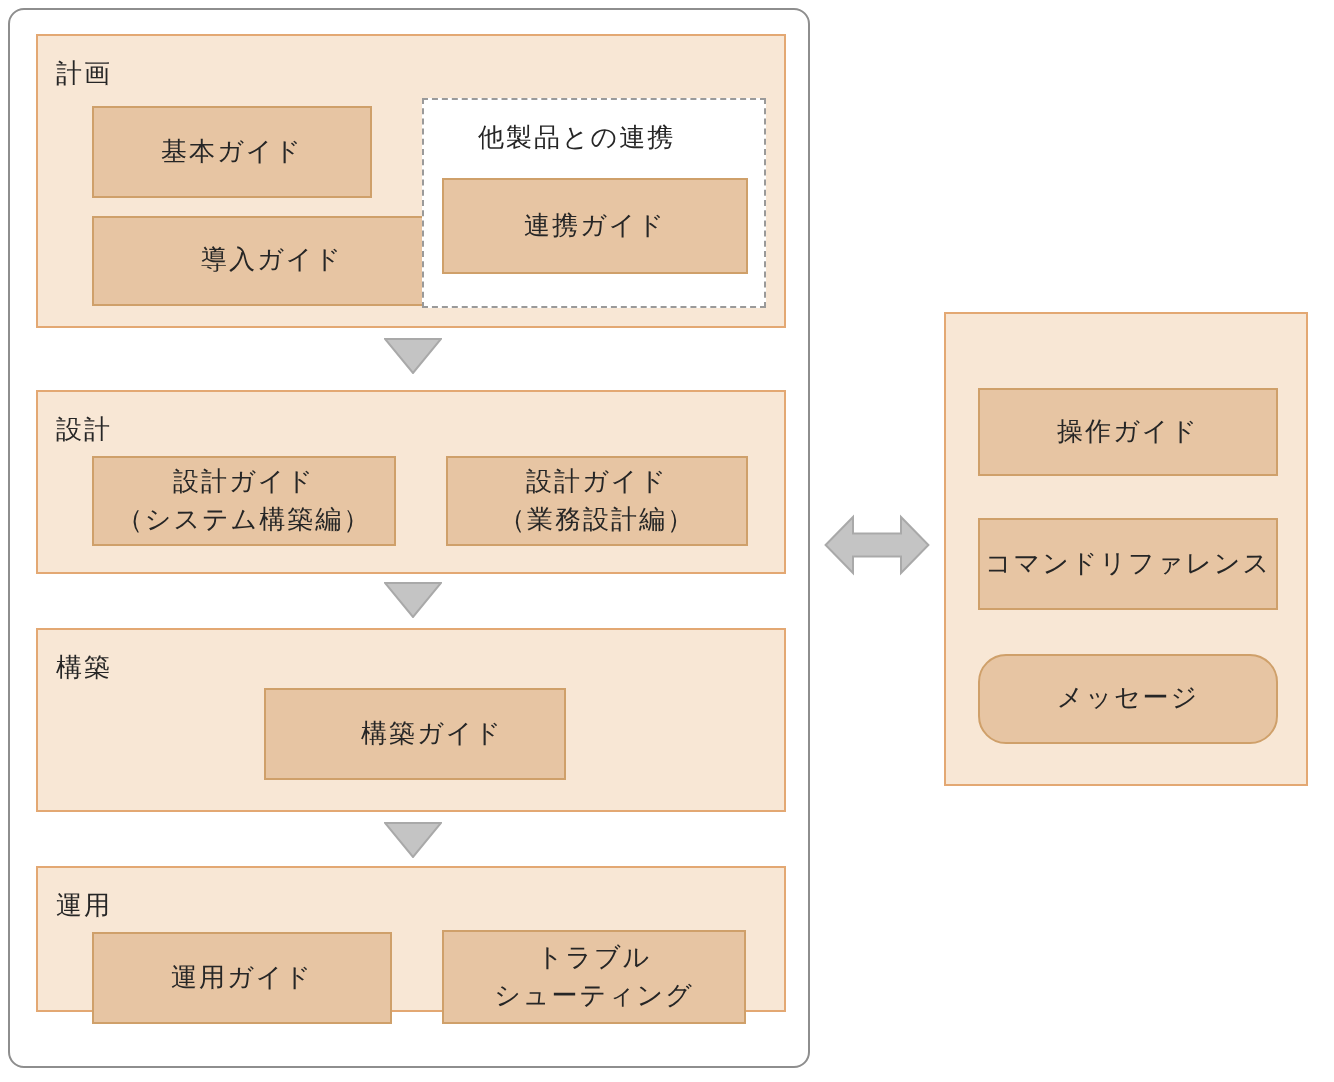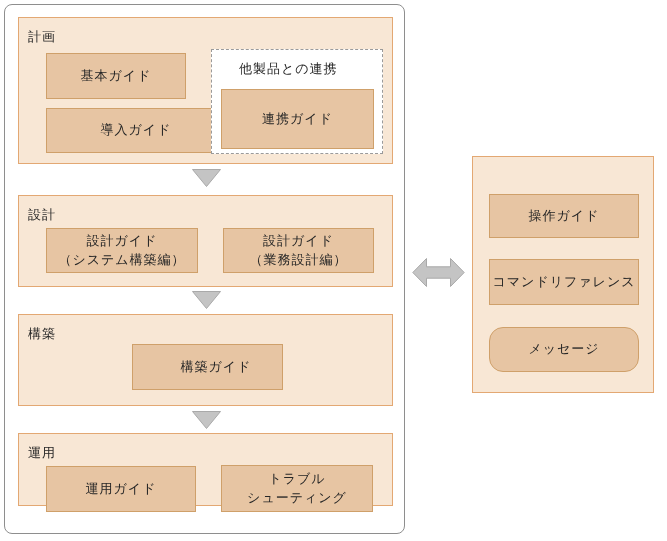--- a/index.html
+++ b/index.html
@@ -82,21 +82,21 @@
 <div class="canvas">
 
   <div class="outer"></div>
 
   <section class="phase" style="top:17px;height:147px;">
     <div class="phase-label">計画</div>
     <div class="doc-btn" style="left:27px;top:35px;width:140px;height:46px;text-align:center;">基本ガイド</div>
     <div class="doc-btn" style="left:27px;top:90px;width:180px;height:45px;">導入ガイド</div>
     <div class="dashed-group" style="left:192px;top:31px;width:172px;height:105px;">
       <div class="group-label">他製品との連携</div>
-      <div class="doc-btn" style="left:9px;top:39px;width:153px;height:60px;">連携ガイド</div>
+      <div class="doc-btn" style="left:9px;top:39px;width:153px;height:48px;">連携ガイド</div>
     </div>
   </section>
 
   <svg class="down-arrow" style="top:169px;" viewBox="0 0 29 18">
     <polygon points="0.5,0.5 28.5,0.5 14.5,17.5" fill="var(--arrow-fill)" stroke="var(--arrow-border)" stroke-width="1"></polygon>
   </svg>
 
   <section class="phase" style="top:195px;height:92px;">
     <div class="phase-label">設計</div>
     <div class="doc-btn" style="left:27px;top:32px;width:152px;height:45px;">設計ガイド

